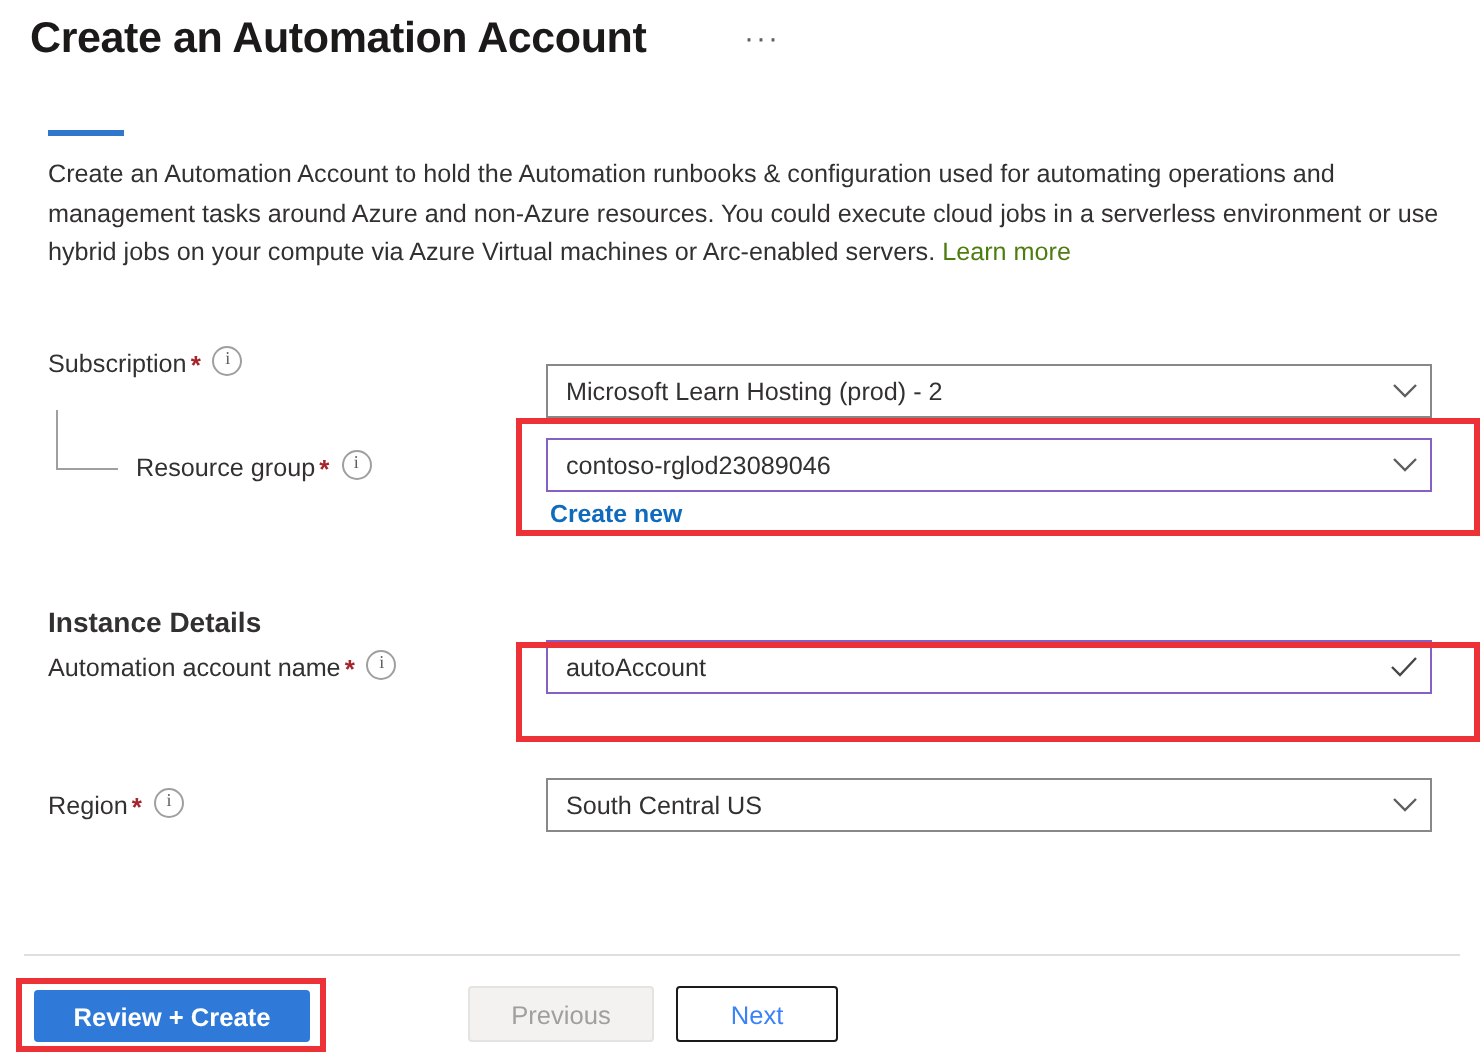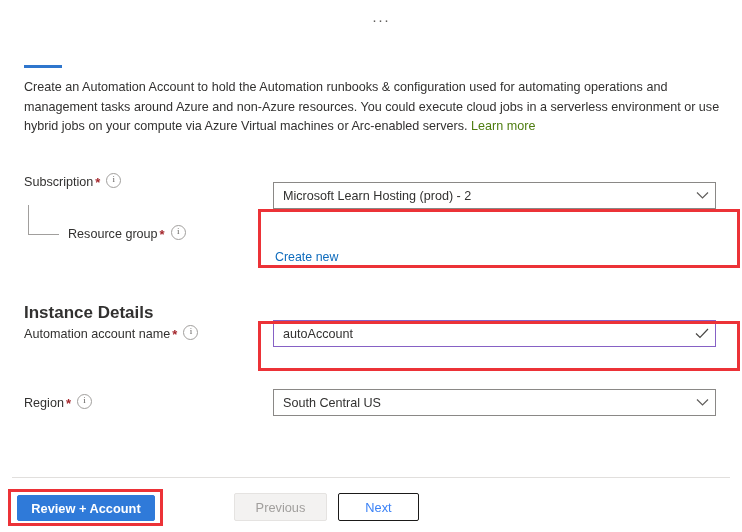--- a/index.html
+++ b/index.html
@@ -172,21 +172,21 @@
     width: 30px;
     height: 29px;
     border-left: 1px solid #a19f9d;
     border-bottom: 1px solid #a19f9d;
   }
 
   
   .section-heading {
     position: absolute;
     left: 24px;
-    font-size: 17px;
+    font-size: 14px;
     font-weight: 700;
     color: #323130;
   }
 
   
   .annot-box {
     position: absolute;
     box-sizing: border-box;
     border: 3px solid #ec3237;
     pointer-events: none;
@@ -230,20 +230,21 @@
     color: #3b82f6;
     border: 1px solid #1b1a19;
   }
 </style>
 </head>
 <body>
 
 <div class="page">
 
   <div class="header">
+    <div class="page-title">Create an Automation Account</div>
     <div class="ellipsis-menu">···</div>
   </div>
 
   <div class="tab-strip">
     <div class="tab-active-indicator"></div>
   </div>
 
   <div class="description">
     <span>Create an Automation Account to hold the Automation runbooks &amp; configuration used for automating operations and management tasks around Azure and non-Azure resources. You could execute cloud jobs in a serverless environment or use hybrid jobs on your compute via Azure Virtual machines or Arc-enabled servers.</span>
     <a class="link" href="#">Learn more</a>
@@ -262,21 +263,29 @@
       </span>
     </div>
   </div>
 
   <div class="tree-connector"></div>
 
   <div class="form-row" style="top:219px;height:50px;">
     <div class="field-label" style="left:68px;top:6px;">
       <span>Resource group</span><span class="req-star">*</span><span class="info-icon"></span>
     </div>
-    <a class="create-new-link" href="#" style="left:275px;top:31px;">Create new</a>
+    <div class="control focused" style="left:273px;top:0;width:443px;">
+      <span class="value">contoso-rglod23089046</span>
+      <span class="chevron">
+        <svg width="13" height="9" viewBox="0 0 13 9">
+            <path d="M1 1.5 L6.5 7 L12 1.5" stroke="#605e5c" stroke-width="1.2" fill="none"></path>
+          </svg>
+      </span>
+    </div>
+    <a class="create-new-link" href="#" style="left:275px;top:31px;font-weight:bold;">Create new</a>
   </div>
 
   <div class="annot-box" style="left:258px;top:209px;width:482px;height:59px;"></div>
 
   <div class="section-heading" style="top:303px;">Instance Details</div>
 
   <div class="form-row" style="top:320px;height:27px;">
     <div class="field-label" style="left:24px;top:5px;">
       <span>Automation account name</span><span class="req-star">*</span><span class="info-icon"></span>
     </div>
@@ -301,21 +310,21 @@
       <span class="chevron">
         <svg width="13" height="9" viewBox="0 0 13 9">
             <path d="M1 1.5 L6.5 7 L12 1.5" stroke="#605e5c" stroke-width="1.2" fill="none"></path>
           </svg>
       </span>
     </div>
   </div>
 
   <div class="footer-divider"></div>
 
-  <div class="btn btn-primary" style="left:17px;top:495px;width:138px;height:26px;">Review + Account</div>
+  <div class="btn btn-primary" style="left:17px;top:495px;width:138px;height:26px;">Review + Create</div>
 
   <div class="annot-box" style="left:8px;top:489px;width:155px;height:37px;"></div>
 
   <div class="btn btn-disabled" style="left:234px;top:493px;width:93px;height:28px;">Previous</div>
 
   <div class="btn btn-default" style="left:338px;top:493px;width:81px;height:28px;">Next</div>
 
 </div>
 
 </body></html>

